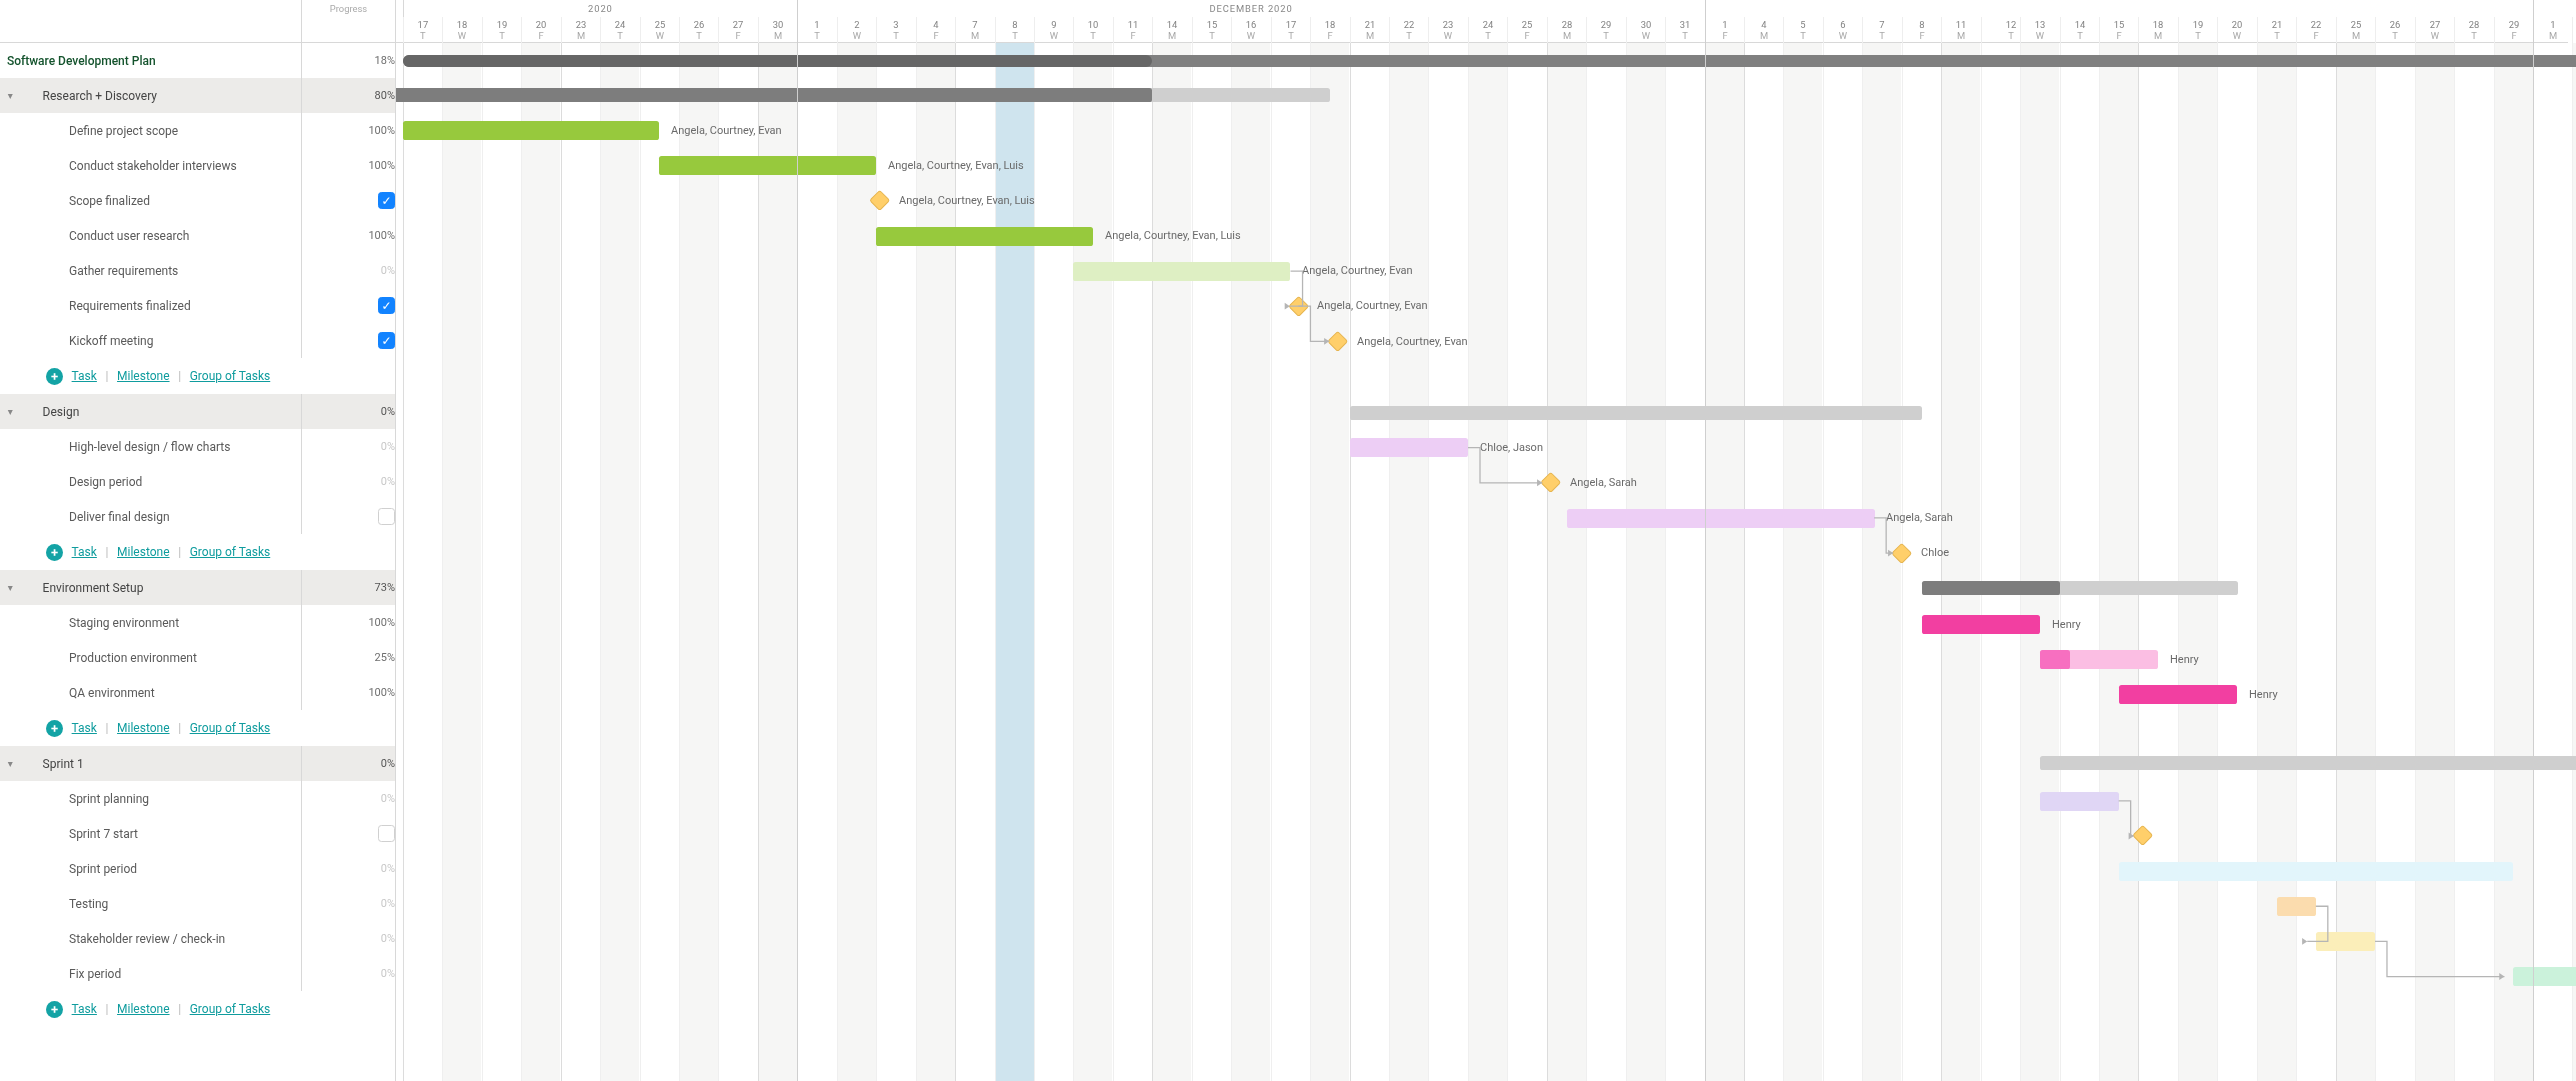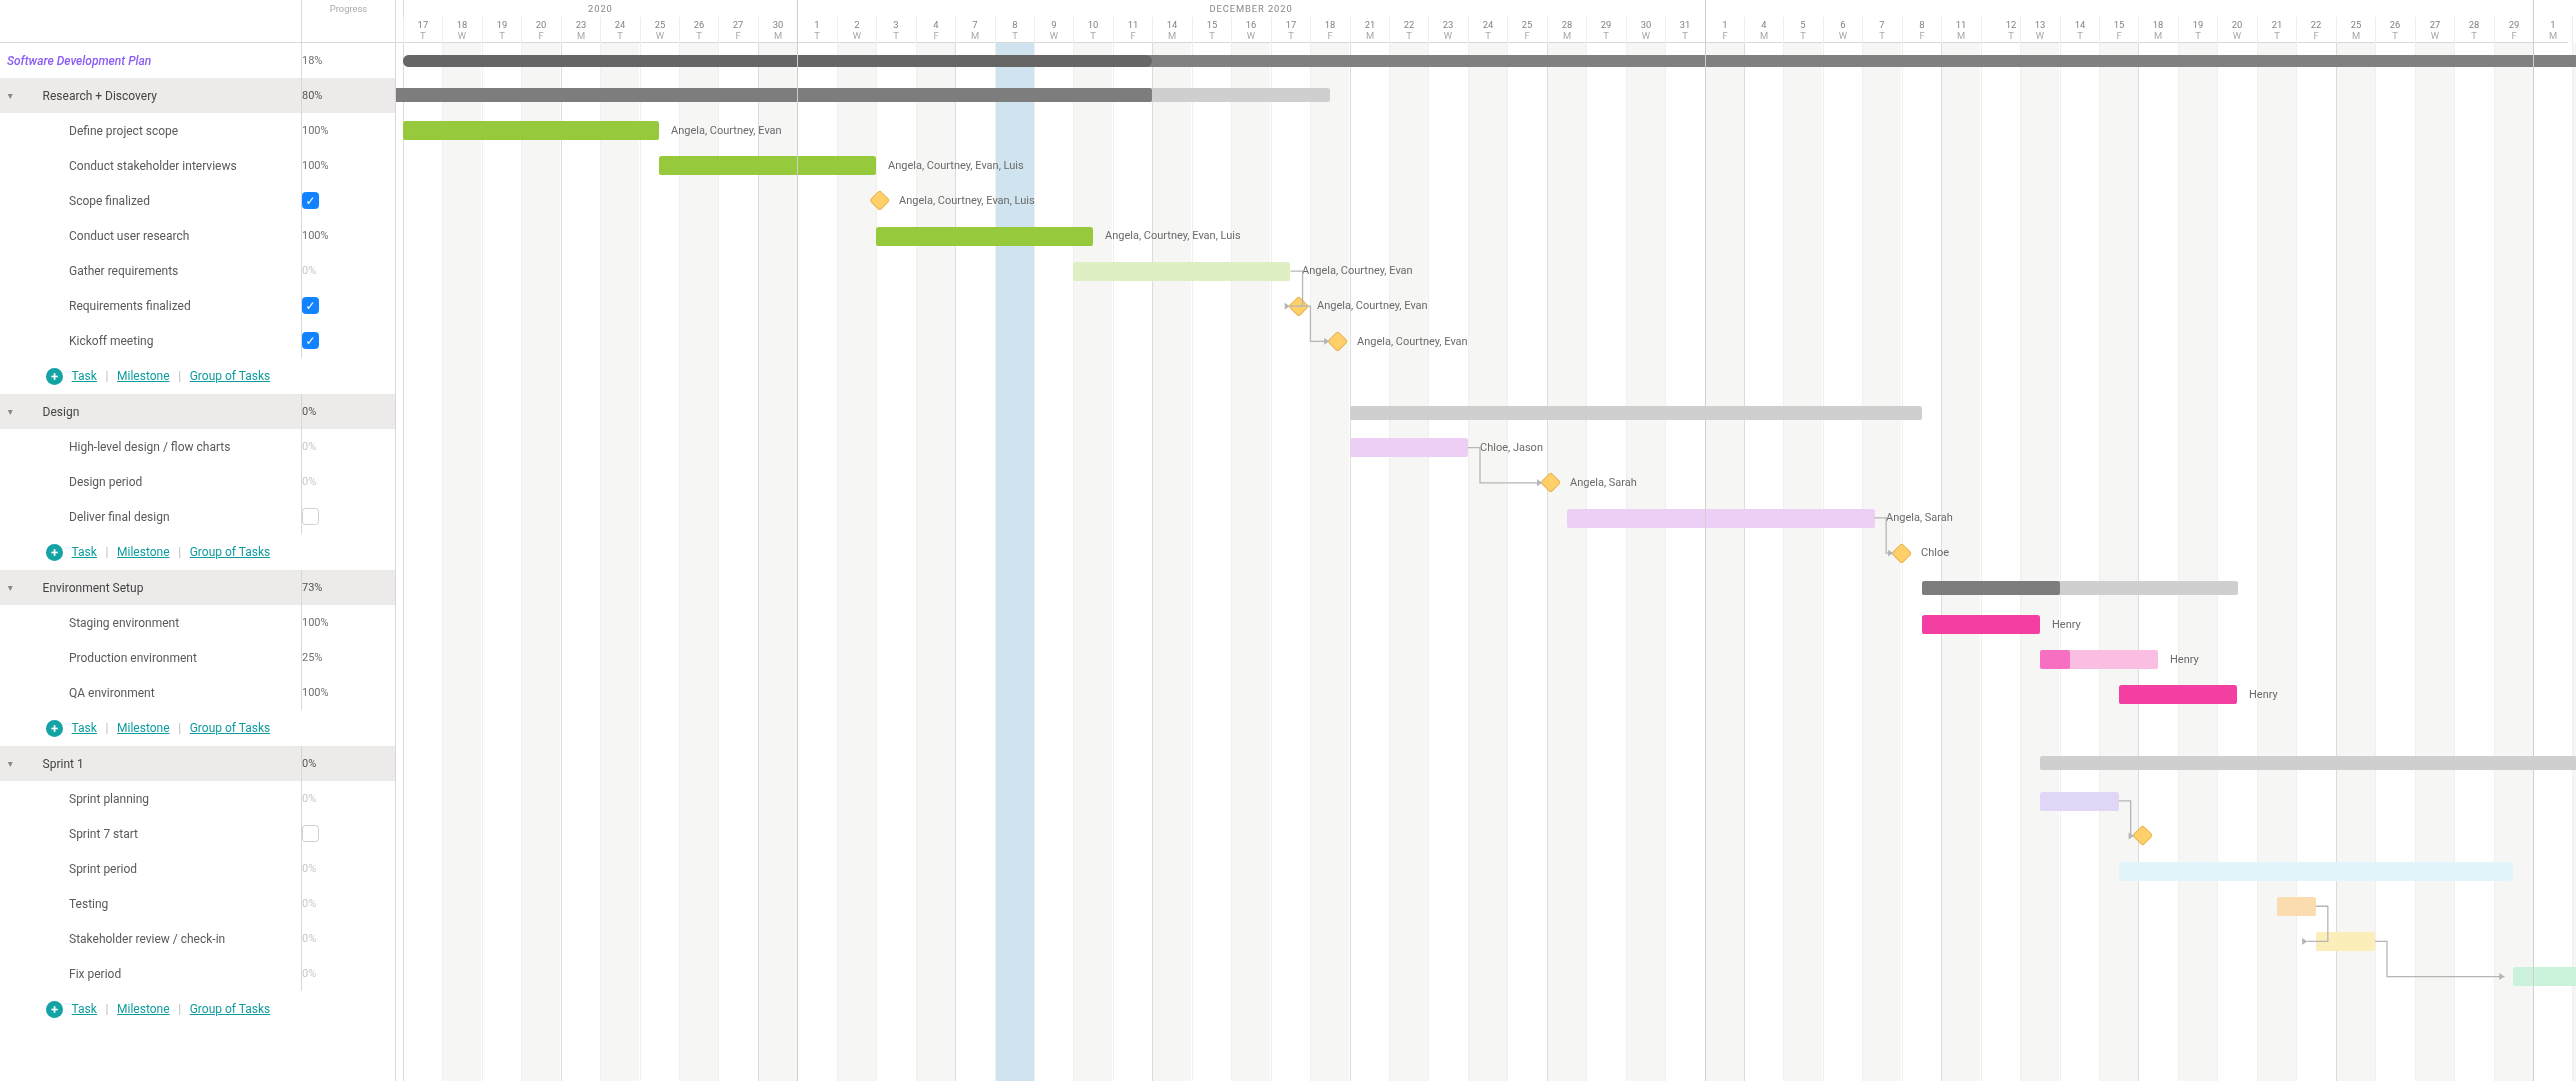--- a/index.html
+++ b/index.html
@@ -7,28 +7,28 @@
 .app { display:flex; width:2576px; height:1081px; }
 .left { width:396px; border-right:0.9px solid #d8d8d8; display:flex; flex-direction:column; }
 .left-head { display:flex; height:43px; border-bottom:0.9px solid #d8d8d8; }
 .left-head-spacer { flex:1; }
 .left-head-prog { width:94px; border-left:0.9px solid #d8d8d8; font-size:9.4px; color:#aaa; display:flex; align-items:flex-start; justify-content:center; padding-top:3.4px; }
 .rows { flex:1; }
 .row { display:flex; height:35px; align-items:center; }
 .row.plan { height:35px; }
 .row.group { background:#ecebe9; }
 .row .cell-name { flex:1; display:flex; align-items:center; font-size:12px; color:#5a5a5a; }
-.row .cell-prog { width:94px; border-left:0.9px solid #d8d8d8; display:flex; align-items:center; justify-content:flex-start; font-size:11px; color:#6f6f6f; height:100%; }
+.row .cell-prog { width:94px; border-left:0.9px solid #d8d8d8; display:flex; align-items:center; justify-content:flex-end; font-size:11px; color:#6f6f6f; height:100%; }
 .row.group .cell-prog { color:#555; }
 .row .cell-prog.muted { color:#c8c8c8; }
 .row .chev { width:20.6px; display:flex; justify-content:center; font-size:8.6px; color:#888; }
 .row .pad0 { width:6.9px; }
 .row .pad1 { width:22px; }
 .row .pad3 { width:69px; }
-.row.plan .cell-name { font-weight:500; color:#8b5cf6;font-style:italic; }
+.row.plan .cell-name { font-weight:500; color:#14532d; }
 .row.group .cell-name { font-weight:400; color:#444; }
 .cbox { width:17px; height:17px; border-radius:3.4px; border:0.9px solid #d0d0d0; background:#fff; display:flex; align-items:center; justify-content:center; }
 .cbox.checked { background:#1283ff; border-color:#1283ff; color:#fff; font-size:12px; }
 .addrow { height:36px; display:flex; align-items:center; padding-left:46px; gap:8.6px; font-size:12px; }
 .addrow .plus { width:17px; height:17px; border-radius:50%; background:#13a3a5; color:#fff; display:flex; align-items:center; justify-content:center; font-size:13px; font-weight:600; }
 .addrow .lnk { color:#0f9c9e; text-decoration:underline; cursor:pointer; }
 .addrow .sep { color:#bbb; }
 
 .right { position:relative; flex:1; overflow:hidden; }
 .timeline-head { position:absolute; left:0; top:0; right:8px; height:43px; border-bottom:0.9px solid #d8d8d8; }

